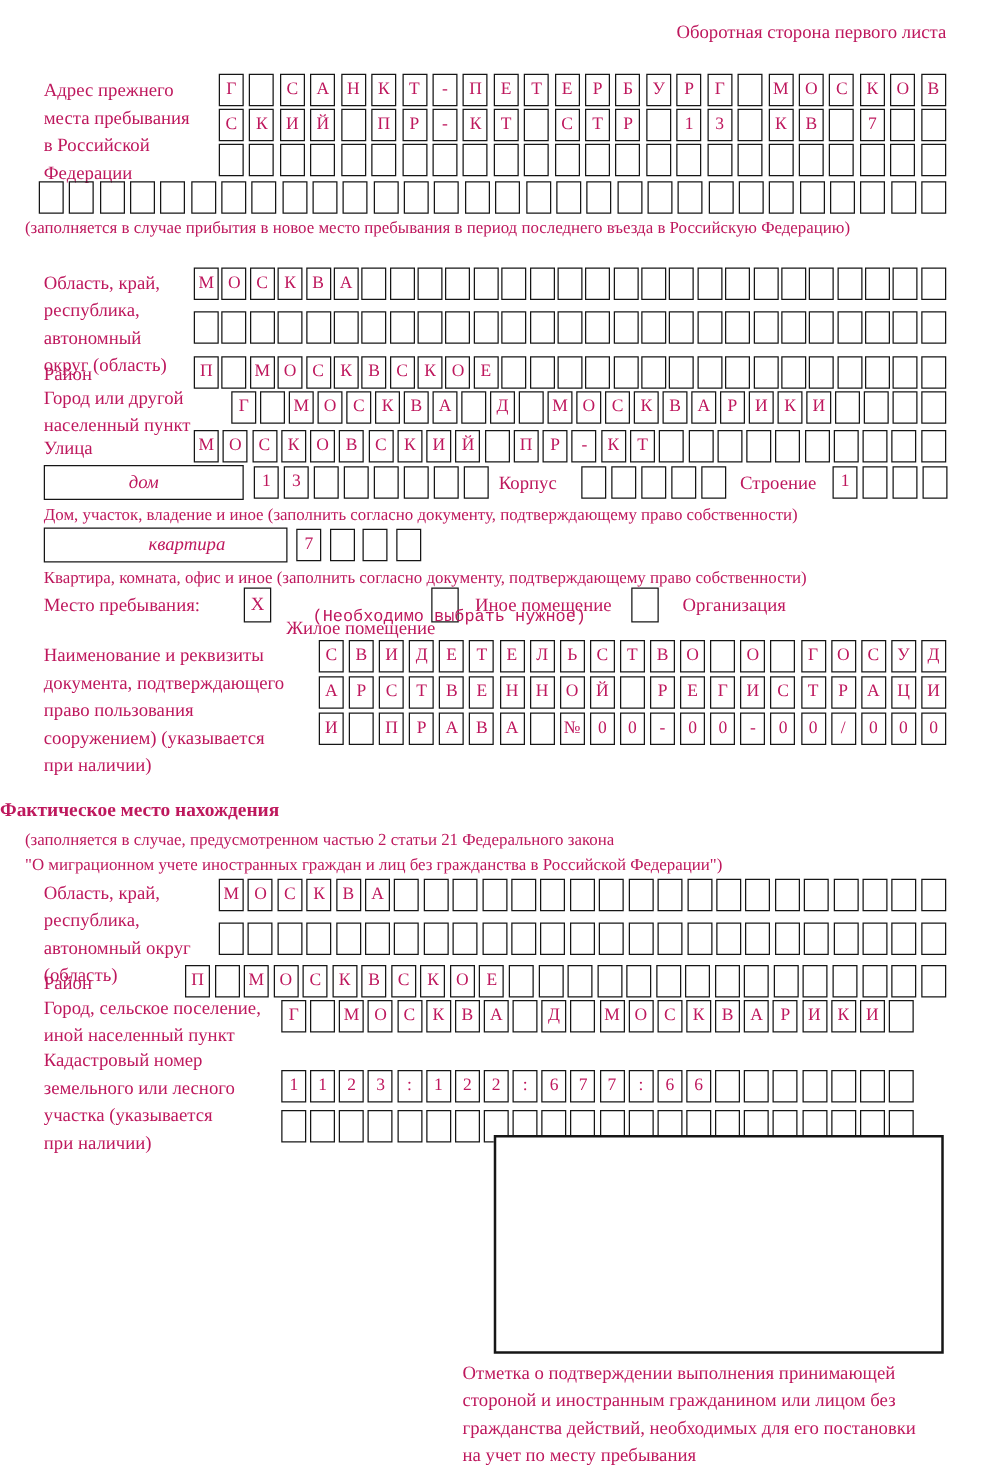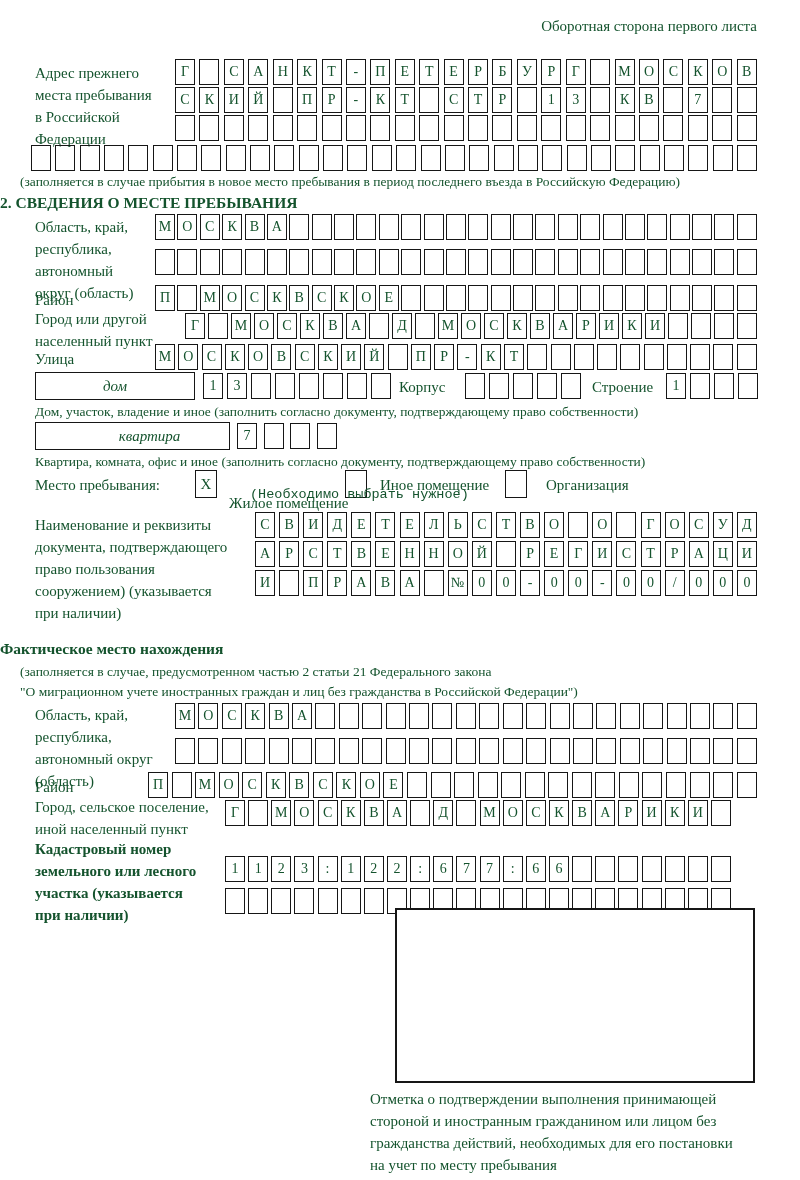--- a/index.html
+++ b/index.html
@@ -1,19 +1,19 @@
 <!DOCTYPE html>
 <html><head>
 <meta charset="utf-8">
 <style>
   * { margin:0; padding:0; box-sizing:border-box; }
   html,body { background:#ffffff; }
   .page {
     position:relative; width:800px; height:1180px; margin:0 auto;
-    background:#ffffff; color:#14532d;
+    background:#ffffff; color:#be185d;
     font-family:"Liberation Serif","DejaVu Serif",serif;
     font-size:15px; overflow:hidden;
   }
   .abs { position:absolute; }
   .lbl { line-height:22px; font-size:15px; }
   .note { font-size:13.5px; }
   .bold { font-weight:bold; }
   .center { text-align:left; }
   .right { text-align:right; }
   .cells { position:absolute; display:flex; justify-content:space-between; }
@@ -151,21 +151,20 @@
       <span class="cell"></span>
       <span class="cell"></span>
       <span class="cell"></span>
       <span class="cell"></span>
       <span class="cell"></span>
       <span class="cell"></span>
       <span class="cell"></span>
     </div>
   <div class="abs note center" style="top:174px;left:20px;width:760px;">(заполняется в случае прибытия в новое место пребывания в период последнего въезда в Российскую Федерацию)</div>
 
-  <div class="abs bold center" style="top:194px;left:0;width:800px;font-size:15.5px;">2. СВЕДЕНИЯ О МЕСТЕ ПРЕБЫВАНИЯ</div>
 
   <div class="abs" style="top:216px;left:35px;">
     <div class="lbl">Область, край,</div>
     <div class="lbl">республика,</div>
     <div class="lbl">автономный</div>
     <div class="lbl">округ (область)</div>
   </div>
   <div class="cells" style="top:214px;left:155px;width:602px;">
       <span class="cell">М</span>
       <span class="cell">О</span>
@@ -558,21 +557,21 @@
       <span class="cell">К</span>
       <span class="cell">В</span>
       <span class="cell">А</span>
       <span class="cell">Р</span>
       <span class="cell">И</span>
       <span class="cell">К</span>
       <span class="cell">И</span>
       <span class="cell"></span>
     </div>
 
-  <div class="abs" style="top:838px;left:35px;font-weight:bold;">
+  <div class="abs" style="top:838px;left:35px;">
     <div class="lbl">Кадастровый номер</div>
     <div class="lbl">земельного или лесного</div>
     <div class="lbl">участка (указывается</div>
     <div class="lbl">при наличии)</div>
   </div>
   <div class="cells" style="top:856px;left:225px;width:506px;">
       <span class="cell">1</span>
       <span class="cell">1</span>
       <span class="cell">2</span>
       <span class="cell">3</span>

